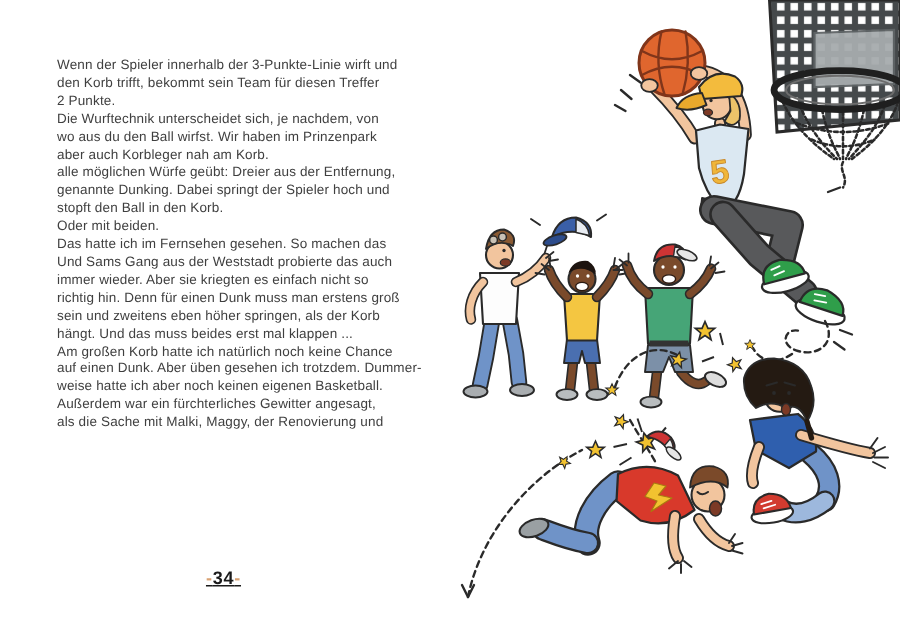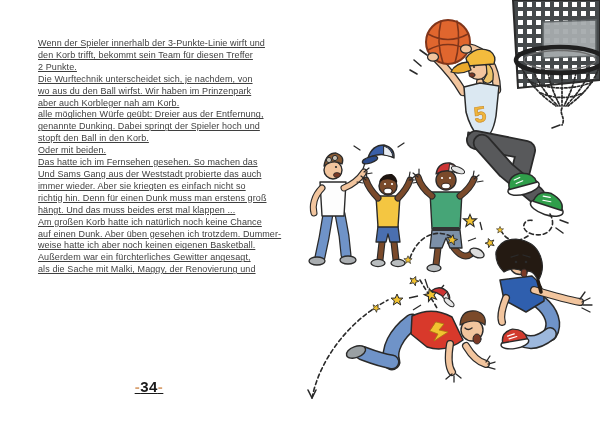--- a/index.html
+++ b/index.html
@@ -4,25 +4,25 @@
 <style>
   * { margin:0; padding:0; box-sizing:border-box; }
   html,body { width:600px; height:424px; background:#ffffff; }
   body { font-family:"Liberation Sans", sans-serif; }
   .book-page { position:relative; width:600px; height:424px; background:#ffffff; overflow:hidden; }
 
   .text-column {
     position:absolute; left:38px; top:38px; width:258px;
     color:#3f3f3f; font-size:9px; line-height:11.9px; letter-spacing:0.1px;
   }
-  .text-line { white-space:nowrap;text-decoration:underline; }
+  .text-line { white-space:nowrap; }
 
   .page-number {
     position:absolute; left:38px; top:378px; width:222px;
-    text-align:center; font-size:15px; font-weight:bold; color:#1a1a1a;
+    text-align:center; font-size:12px; font-weight:bold; color:#1a1a1a;
     letter-spacing:0.5px;
     text-decoration:underline;
   }
   .page-number .dash { color:#d9a273; font-weight:bold; }
 
   .illustration { position:absolute; left:300px; top:0; width:300px; height:424px; }
 </style>
 </head>
 <body>
 
@@ -36,20 +36,21 @@
     <div class="text-line">wo aus du den Ball wirfst. Wir haben im Prinzenpark</div>
     <div class="text-line">aber auch Korbleger nah am Korb.</div>
     <div class="text-line">alle möglichen Würfe geübt: Dreier aus der Entfernung,</div>
     <div class="text-line">genannte Dunking. Dabei springt der Spieler hoch und</div>
     <div class="text-line">stopft den Ball in den Korb.</div>
     <div class="text-line">Oder mit beiden.</div>
     <div class="text-line">Das hatte ich im Fernsehen gesehen. So machen das</div>
     <div class="text-line">Und Sams Gang aus der Weststadt probierte das auch</div>
     <div class="text-line">immer wieder. Aber sie kriegten es einfach nicht so</div>
     <div class="text-line">richtig hin. Denn für einen Dunk muss man erstens groß</div>
+    <div class="text-line">sein und zweitens eben höher springen, als der Korb</div>
     <div class="text-line">hängt. Und das muss beides erst mal klappen ...</div>
     <div class="text-line">Am großen Korb hatte ich natürlich noch keine Chance</div>
     <div class="text-line">auf einen Dunk. Aber üben gesehen ich trotzdem. Dummer-</div>
     <div class="text-line">weise hatte ich aber noch keinen eigenen Basketball.</div>
     <div class="text-line">Außerdem war ein fürchterliches Gewitter angesagt,</div>
     <div class="text-line">als die Sache mit Malki, Maggy, der Renovierung und</div>
   </div>
 
   <div class="page-number">
     <span class="dash">-</span><span>34</span><span class="dash">-</span>

